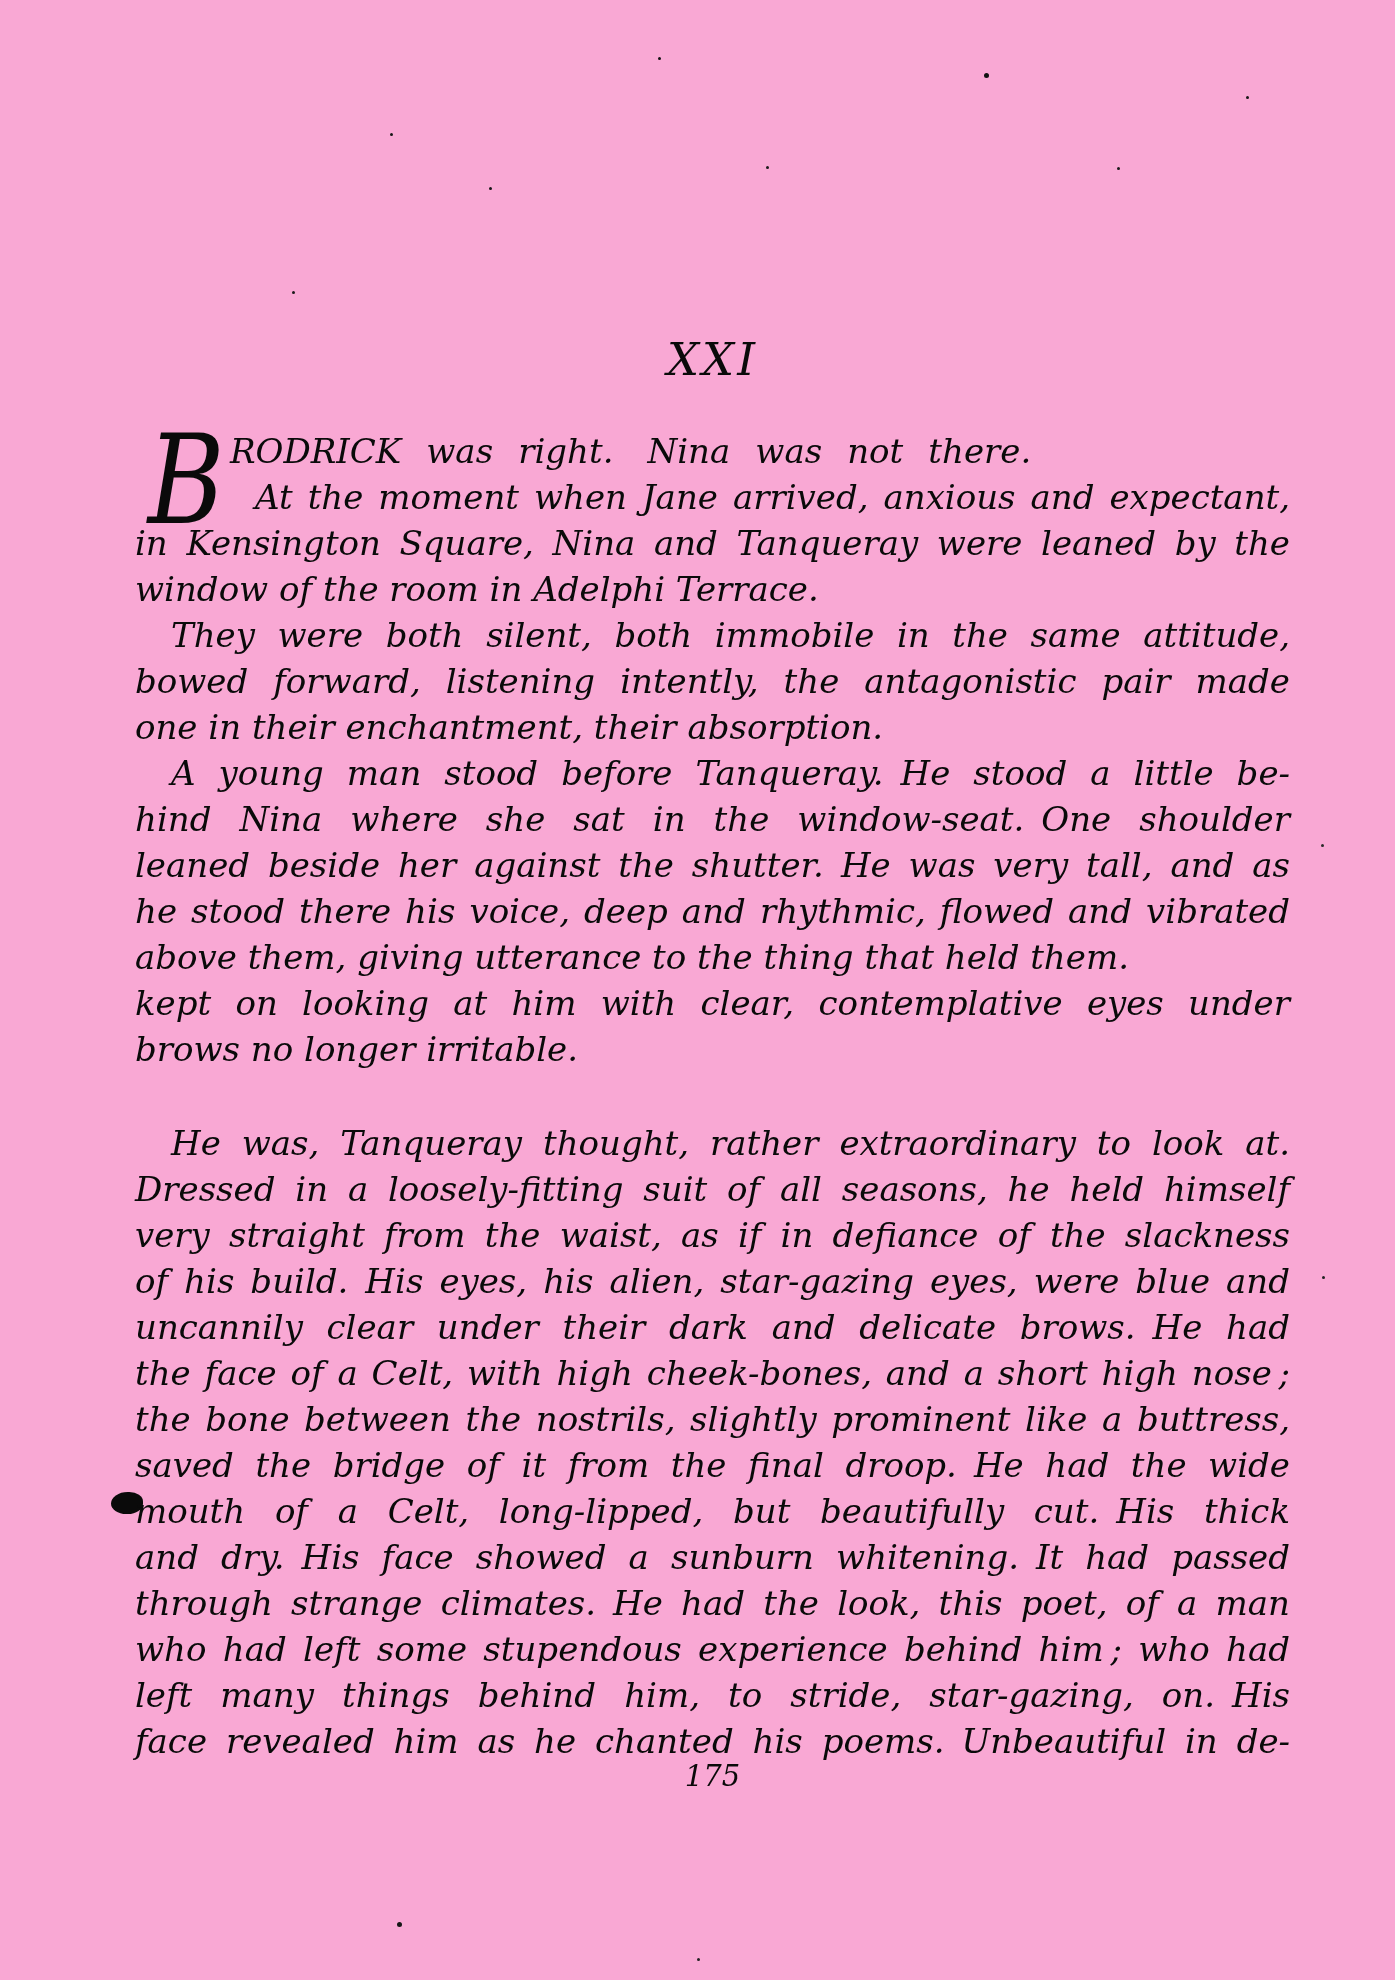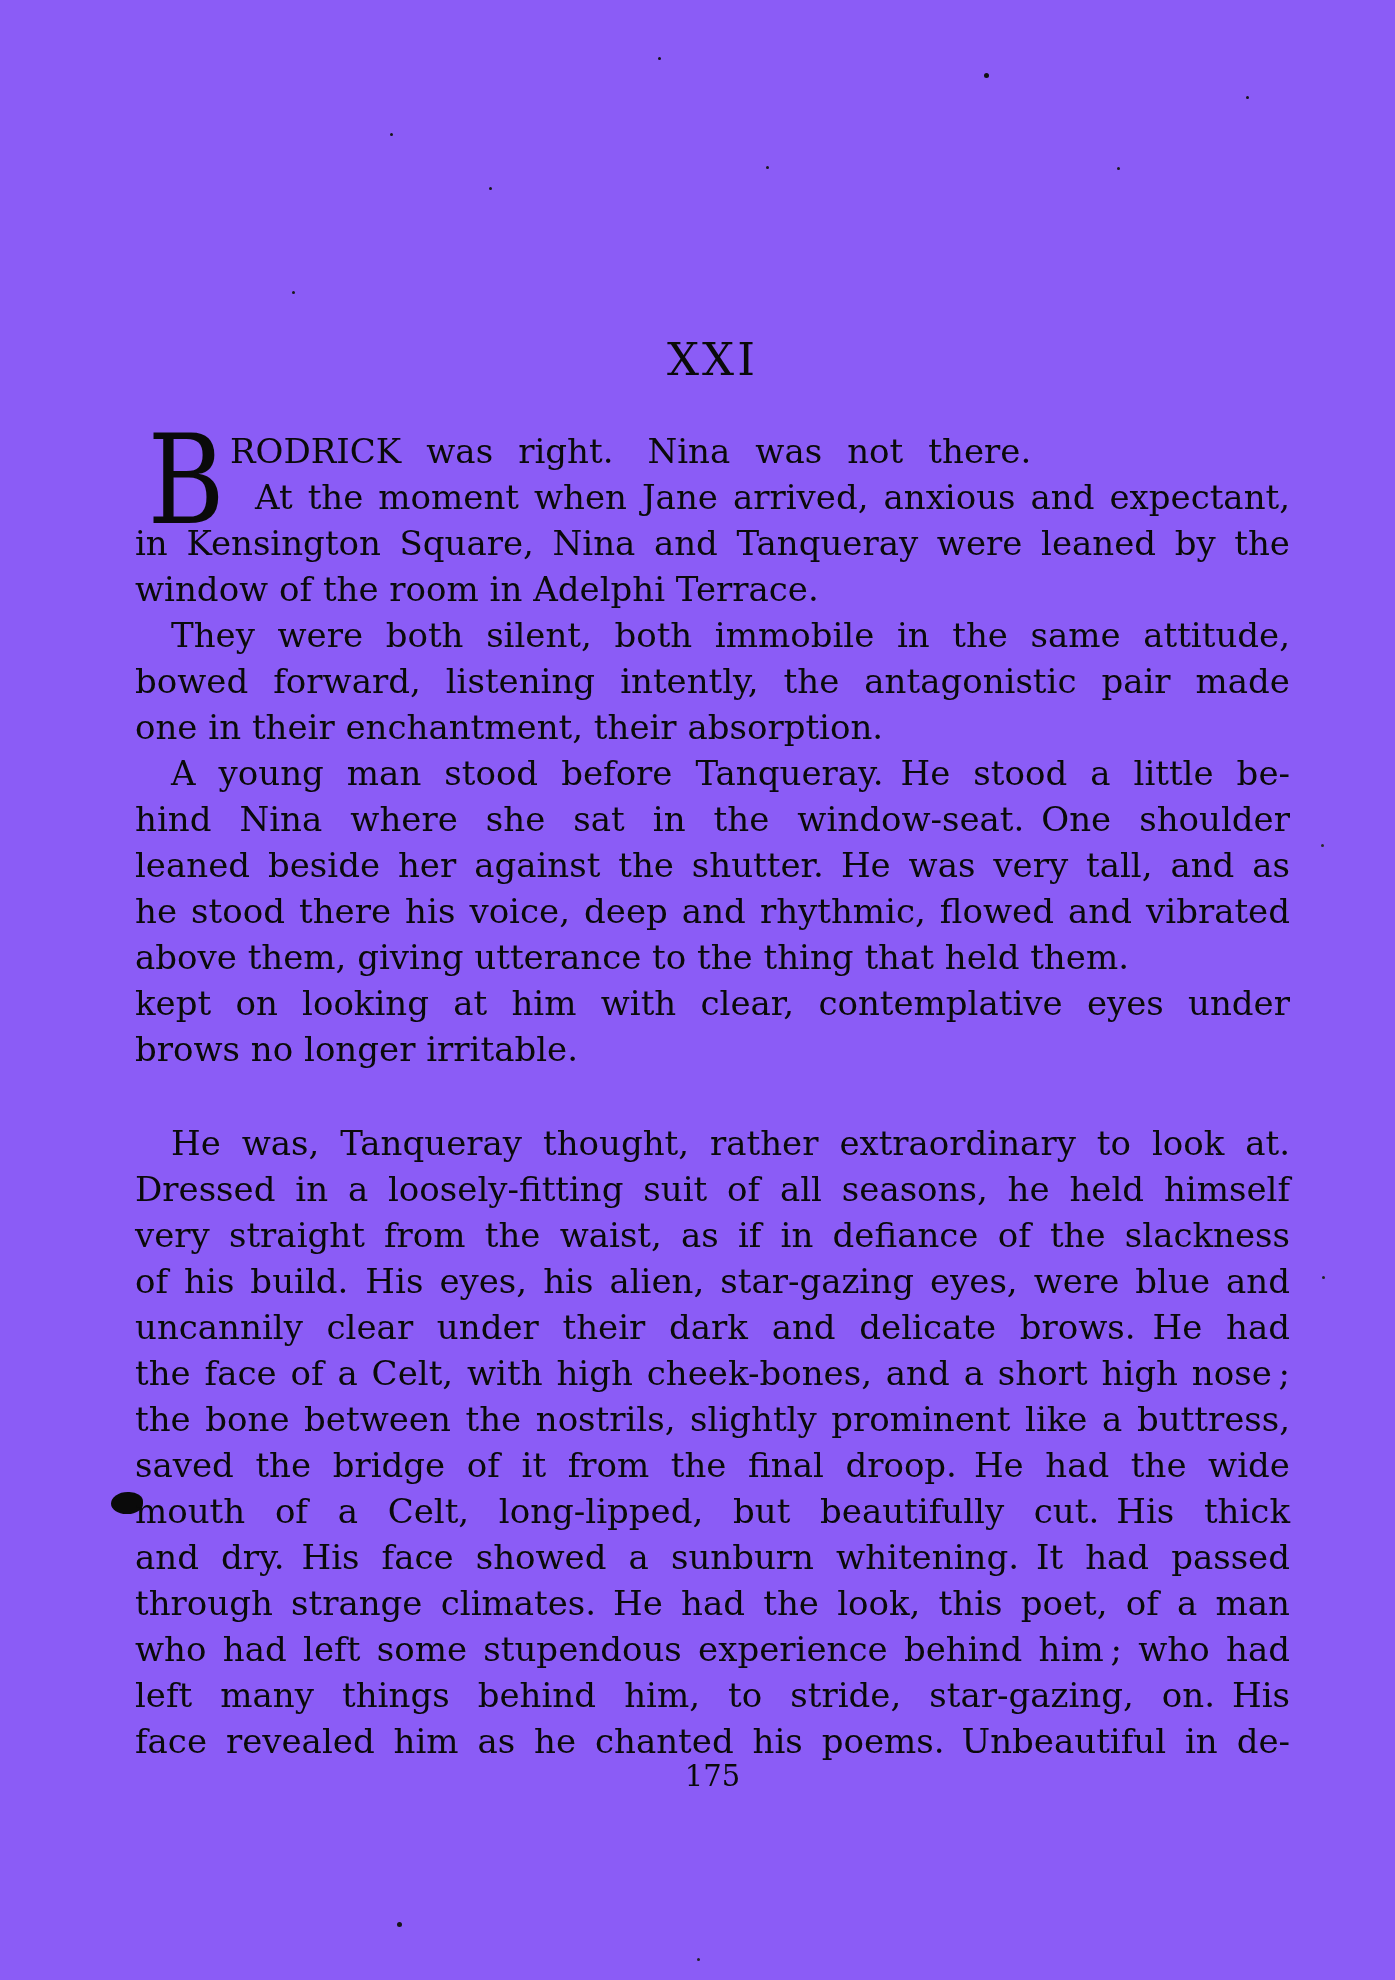--- a/index.html
+++ b/index.html
@@ -1,23 +1,24 @@
 <!DOCTYPE html>
 <html><head>
 <meta charset="utf-8">
 <style>
   html,body{margin:0;padding:0;background:#e8e8e8;}
   .sheet{
     position:relative;
     width:1395px;height:1980px;
     margin:0 auto;
-    background:#8b5cf6;
+    background:#f9a8d4;
     overflow:hidden;
     font-family:"DejaVu Serif", serif;
     color:#0a0a0a;
+    font-style:italic;
   }
   .column{
     position:absolute;
     left:135px; top:336px;
     width:1155px;
   }
   .heading{
     font-size:45px;
     line-height:48px;
     text-align:center;

